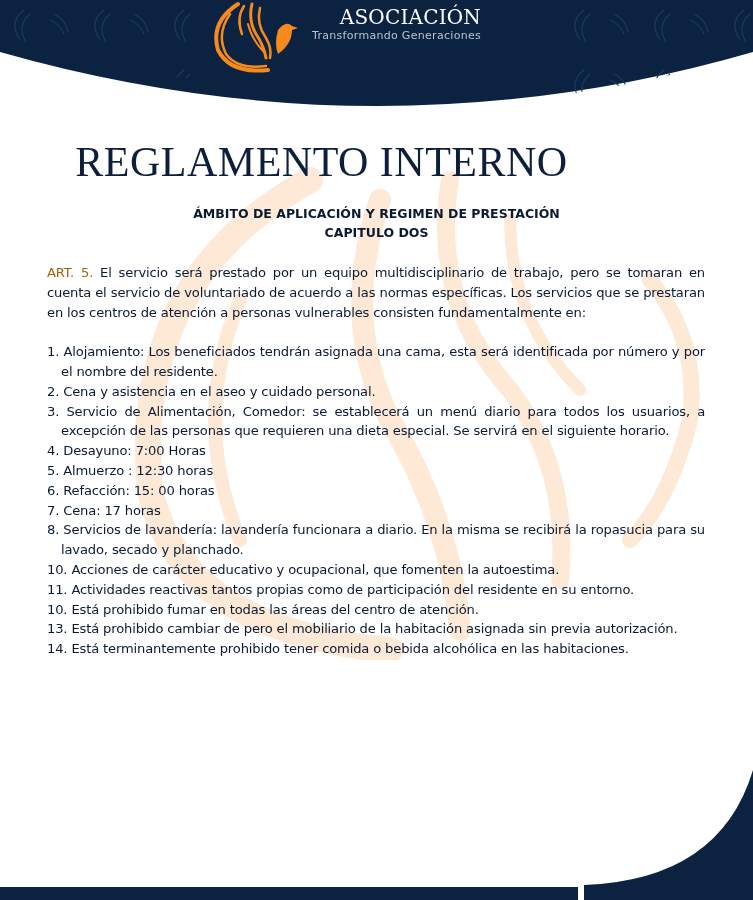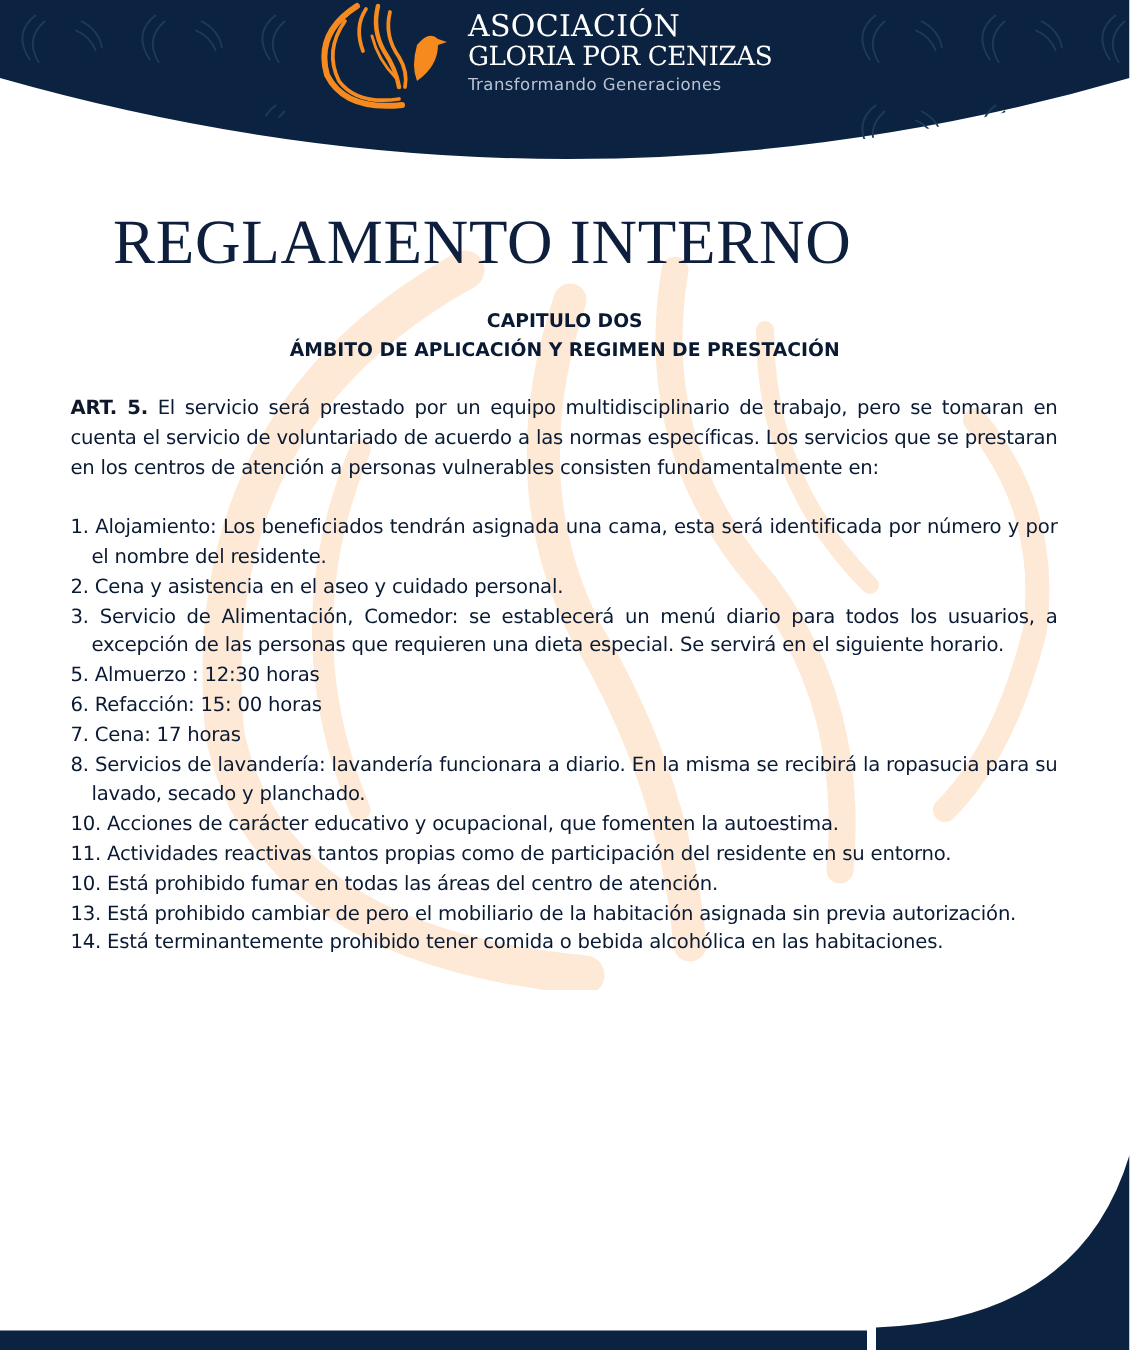--- a/index.html
+++ b/index.html
@@ -1,28 +1,28 @@
 <!DOCTYPE html>
 <html><head>
 <meta charset="utf-8">
 <style>
   html, body { margin:0; padding:0; }
   body { width:753px; height:900px; position:relative; overflow:hidden; background:#ffffff; font-family:"DejaVu Sans", sans-serif; }
   .header-bg { position:absolute; left:0; top:0; width:753px; height:110px; }
   .logo { position:absolute; left:208px; top:0; width:95px; height:78px; }
   .brand { position:absolute; left:312px; top:6px; color:#ffffff; }
-  .brand .l1 { font-family:"DejaVu Serif", serif; font-size:20px; line-height:22px; letter-spacing:0.2px; }
+  .brand .l1 { font-family:"DejaVu Serif", serif; font-size:20px; line-height:22px; letter-spacing:0.2px;text-align:right; }
   .brand .l2 { font-family:"DejaVu Serif", serif; font-size:17.5px; line-height:21px; letter-spacing:-0.3px; }
   .brand .l3 { font-family:"DejaVu Sans", sans-serif; font-size:11px; line-height:16px; color:#b9c3d3; letter-spacing:0.3px; }
   .watermark { position:absolute; left:90px; top:160px; width:620px; height:500px; }
   .title { position:absolute; left:0; width:643px; top:138px; text-align:center; font-family:"Liberation Serif", serif; font-size:42px; color:#0d1f3c; letter-spacing:0.5px; line-height:48px; }
   .subtitle { position:absolute; left:0; width:753px; top:204px; text-align:center; font-family:"DejaVu Sans", sans-serif; font-weight:bold; font-size:12.5px; color:#0a1a33; line-height:19px; }
   .content { position:absolute; left:47px; width:658px; top:263px; font-family:"DejaVu Sans", sans-serif; font-size:13.1px; color:#0a1a33; line-height:19.8px; letter-spacing:-0.15px; }
   .para { text-align:justify; margin:0; }
-  .art { color:#0f172a; font-weight:bold; }
+  .art { color:#a16207; font-weight:normal; }
   .list { margin:19.8px 0 0 0; padding:0; list-style:none; }
   .list li { position:relative; padding-left:14px; text-indent:-14px; text-align:justify; }
   .footer-left { position:absolute; left:0; top:887px; width:578px; height:13px; background:#0b2240; }
   .footer-right { position:absolute; left:0; top:0; width:753px; height:900px; pointer-events:none; }
 </style>
 </head>
 <body>
 
 <svg class="header-bg" viewBox="0 0 753 110" xmlns="http://www.w3.org/2000/svg">
   <defs>
@@ -42,47 +42,47 @@
     <path d="M36 6 Q28 18 34 34" stroke-width="2.5"></path>
     <path d="M44 4 Q40 20 48 34 Q56 46 58 58" stroke-width="3"></path>
     <path d="M52 8 Q48 24 58 38 Q64 48 62 58" stroke-width="2.5"></path>
     <path d="M40 24 Q44 40 56 52" stroke-width="2"></path>
   </g>
   <path d="M70 30 Q78 20 84 26 L90 28 L84 30 Q84 44 70 54 Q66 44 70 30 Z" fill="#f68a1f"></path>
 </svg>
 
 <div class="brand">
   <div class="l1">ASOCIACIÓN</div>
-  <div class="l2">GLORIA POR CENIZAS</div>
   <div class="l3">Transformando Generaciones</div>
 </div>
 
 <svg class="watermark" viewBox="0 0 620 500" xmlns="http://www.w3.org/2000/svg">
   <g fill="none" stroke="#fde9d6" stroke-linecap="round">
     <path d="M220 20 Q40 120 60 330 Q90 470 300 490" stroke-width="26"></path>
     <path d="M150 140 Q100 260 150 380" stroke-width="14"></path>
     <path d="M290 40 Q250 160 300 260 Q360 360 370 470" stroke-width="22"></path>
     <path d="M360 20 Q340 140 420 230 Q480 310 470 420" stroke-width="18"></path>
     <path d="M420 60 Q420 160 490 230" stroke-width="12"></path>
     <path d="M560 120 Q610 180 600 260 Q580 340 540 380" stroke-width="16"></path>
   </g>
 </svg>
 
 <div class="title">REGLAMENTO INTERNO</div>
 <div class="subtitle">
+  <div>ÁMBITO DE APLICACIÓN Y REGIMEN DE PRESTACIÓN</div>
   <div>CAPITULO DOS</div>
-  <div>ÁMBITO DE APLICACIÓN Y REGIMEN DE PRESTACIÓN</div>
 </div>
 
 <div class="content">
   <p class="para"><span class="art">ART. 5.</span> <span>El servicio será prestado por un equipo multidisciplinario de trabajo, pero se tomaran en cuenta el servicio de voluntariado de acuerdo a las normas específicas. Los servicios que se prestaran en los centros de atención a personas vulnerables consisten fundamentalmente en:</span></p>
   <ul class="list">
     <li><span>1.</span> <span>Alojamiento: Los beneficiados tendrán asignada una cama, esta será identificada por número y por el nombre del residente.</span></li>
     <li><span>2.</span> <span>Cena y asistencia en el aseo y cuidado personal.</span></li>
     <li><span>3.</span> <span>Servicio de Alimentación, Comedor: se establecerá un menú diario para todos los usuarios, a excepción de las personas que requieren una dieta especial. Se servirá en el siguiente horario.</span></li>
+    <li><span>4.</span> <span>Desayuno: 7:00 Horas</span></li>
     <li><span>5.</span> <span>Almuerzo : 12:30 horas</span></li>
     <li><span>6.</span> <span>Refacción: 15: 00 horas</span></li>
     <li><span>7.</span> <span>Cena: 17 horas</span></li>
     <li><span>8.</span> <span>Servicios de lavandería: lavandería funcionara a diario. En la misma se recibirá la ropasucia para su lavado, secado y planchado.</span></li>
     <li><span>10.</span> <span>Acciones de carácter educativo y ocupacional, que fomenten la autoestima.</span></li>
     <li><span>11.</span> <span>Actividades reactivas tantos propias como de participación del residente en su entorno.</span></li>
     <li><span>10.</span> <span>Está prohibido fumar en todas las áreas del centro de atención.</span></li>
     <li><span>13.</span> <span>Está prohibido cambiar de pero el mobiliario de la habitación asignada sin previa autorización.</span></li>
     <li><span>14.</span> <span>Está terminantemente prohibido tener comida o bebida alcohólica en las habitaciones.</span></li>
   </ul>

